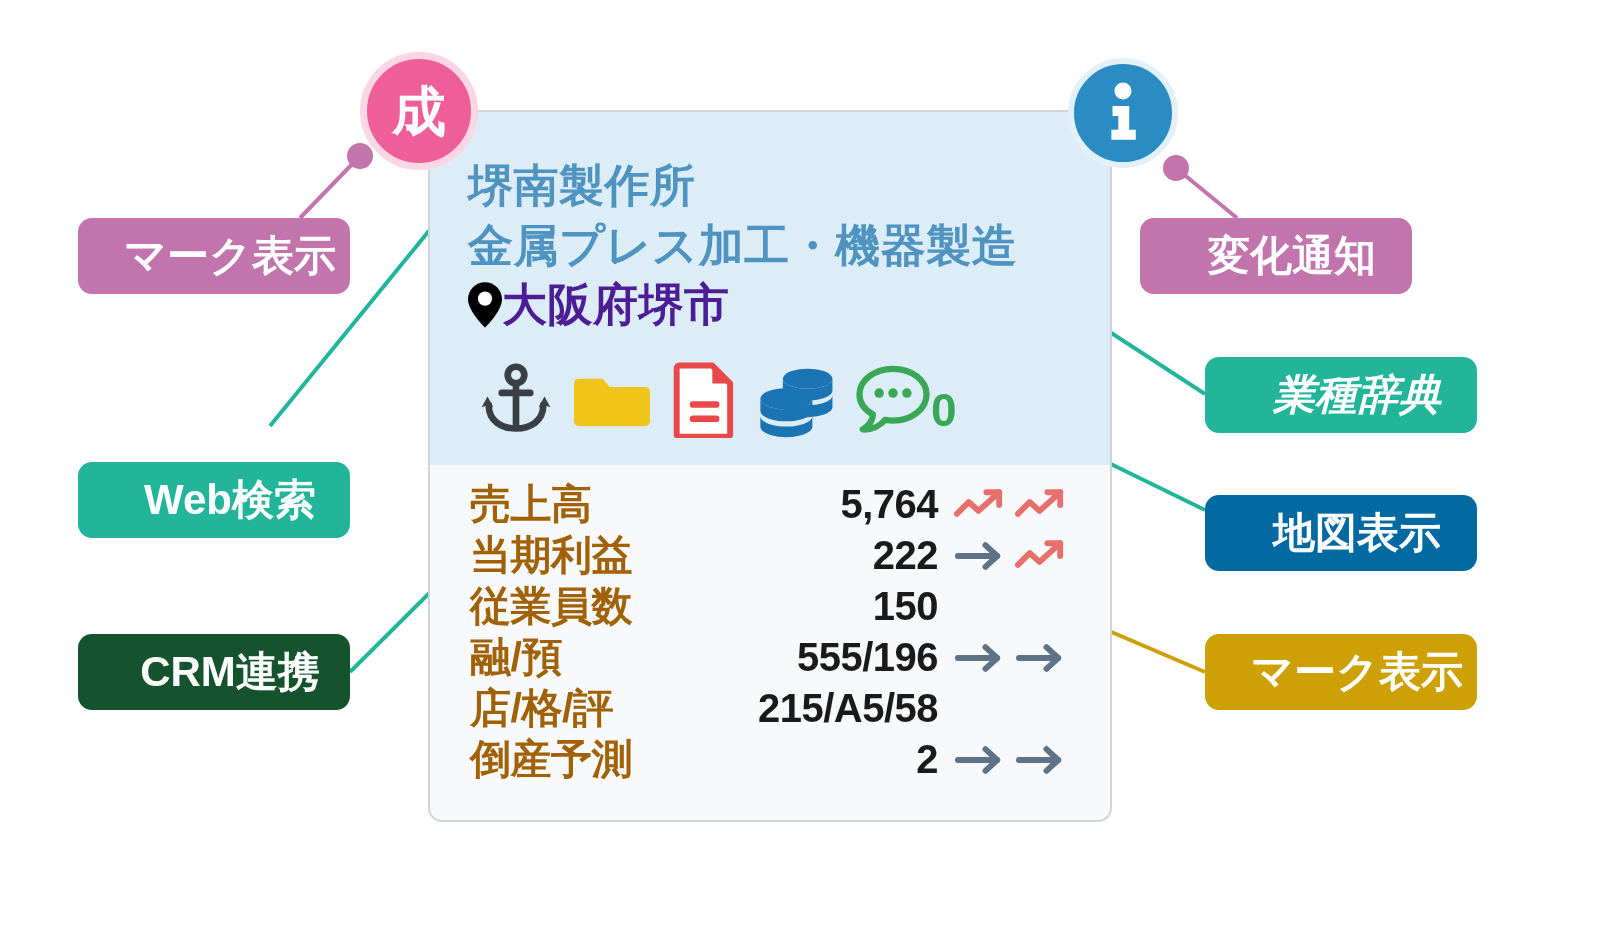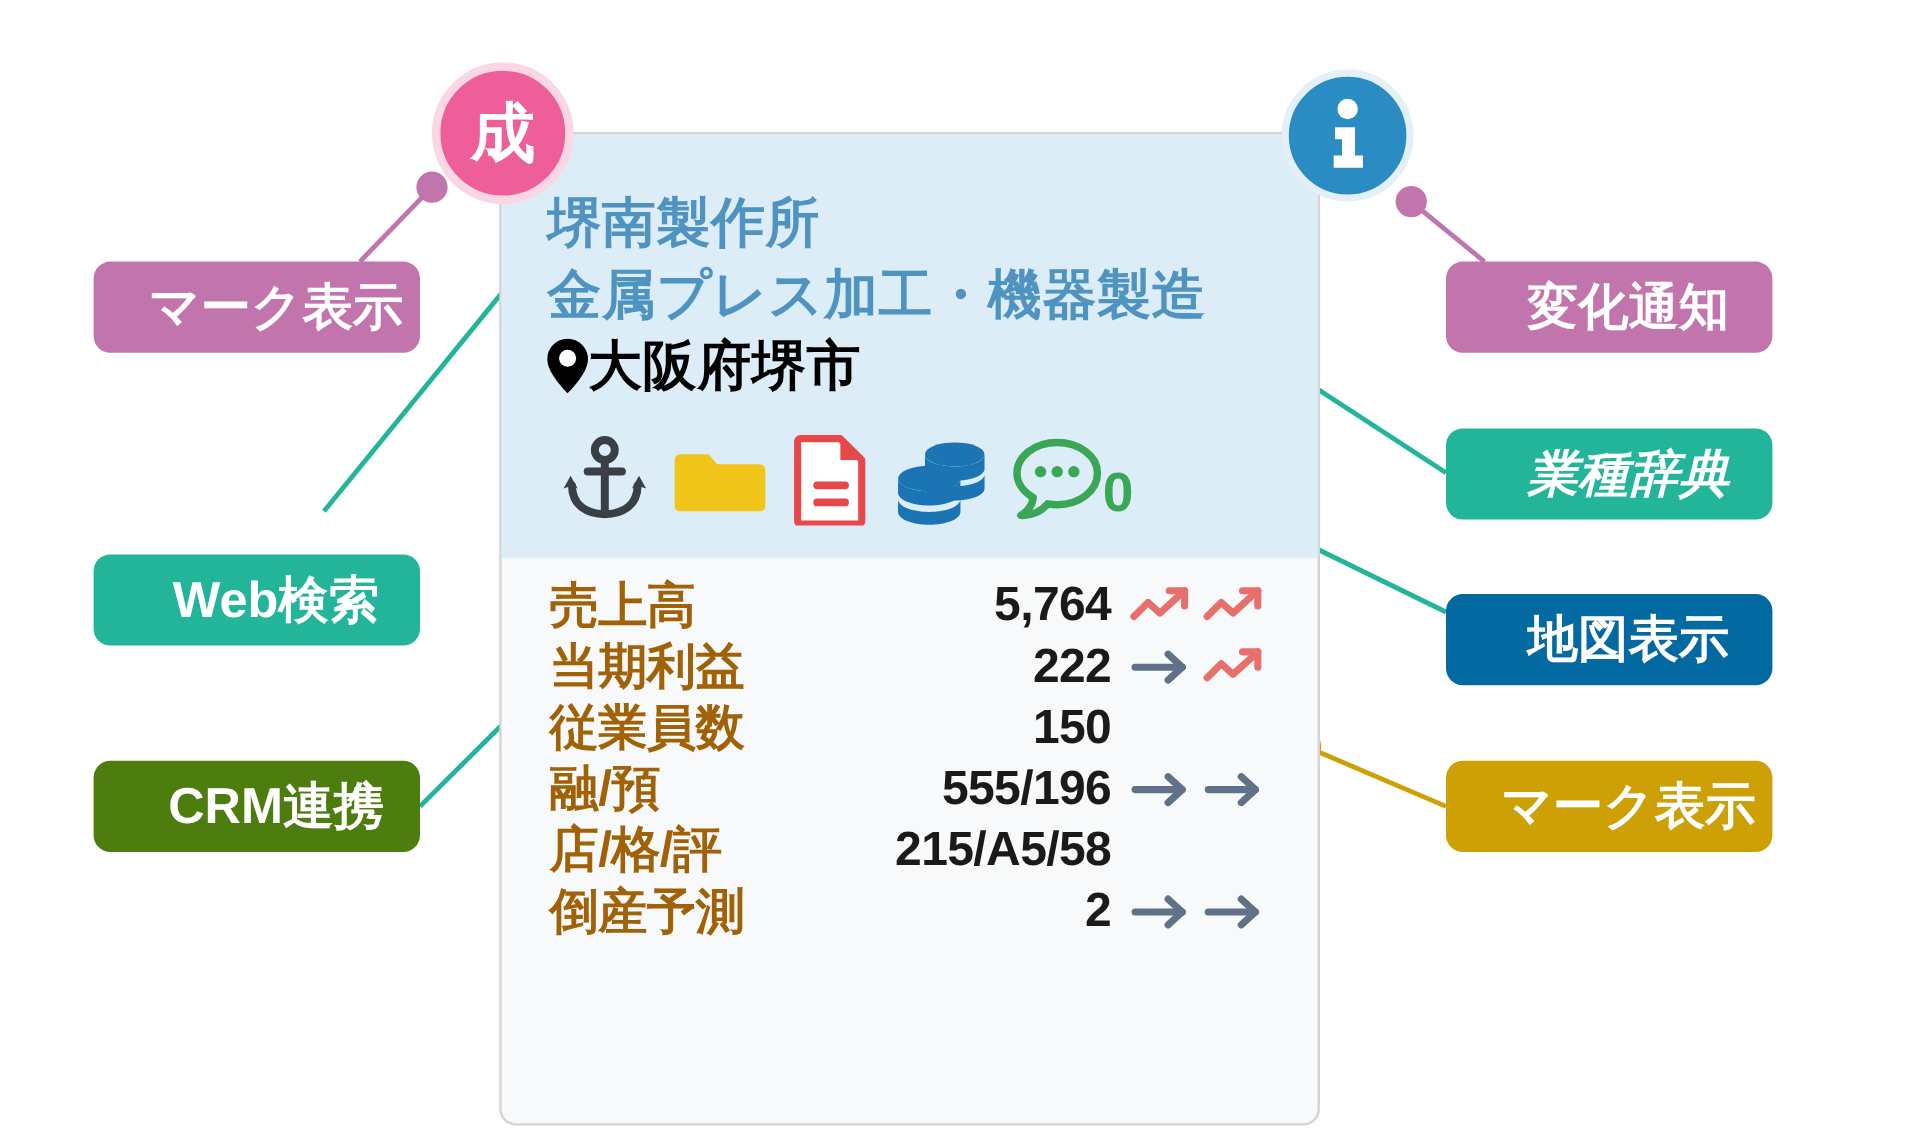--- a/index.html
+++ b/index.html
@@ -21,24 +21,24 @@
     position: absolute;
     left: 0; top: 0;
     width: 1598px;
     height: 946px;
     pointer-events: none;
   }
 
   
   .card {
     position: absolute;
-    left: 416px;
+    left: 428px;
     top: 110px;
     width: 684px;
-    height: 828px;
+    height: 712px;
     background: #f8f9fa;
     border: 2px solid #d2d4d6;
     border-radius: 14px;
     box-sizing: border-box;
     overflow: hidden;
   }
   .card-header {
     background: #dcedf8;
     height: 353px;
     box-sizing: border-box;
@@ -58,21 +58,21 @@
     align-items: center;
     margin-top: 2px;
   }
   .pin-icon {
     width: 34px;
     height: 46px;
     flex: 0 0 auto;
     display: block;
   }
   .company-location {
-    color: #000000;
+    color: #4c1d95;
     font-size: 45px;
     font-weight: 700;
     line-height: 1.2;
     white-space: nowrap;
     letter-spacing: 0.5px;
   }
   .icon-row {
     display: flex;
     align-items: center;
     margin-top: 30px;
@@ -363,24 +363,24 @@
       <path d="M7.6 12.4 h8.6 v12.2 h3.4 v5.2 h-12.6 v-5.2 h3.6 v-7 h-3 z" fill="#ffffff"></path>
     </svg>
   </div>
 
   <div class="callout cw-l" style="left: 78px; top: 218px; width: 272px; background: rgb(194, 116, 172);">
       <span>マーク表示</span>
     </div>
   <div class="callout cw-l" style="left: 78px; top: 426px; width: 272px; background: rgb(34, 181, 154); margin-top: 36px;">
       <span>Web検索</span>
     </div>
-  <div class="callout cw-l" style="left: 78px; top: 634px; width: 272px; background: #4d7c0f;">
+  <div class="callout cw-l" style="left: 78px; top: 634px; width: 272px; background: #14532d;">
       <span>CRM連携</span>
     </div>
-  <div class="callout cw-l" style="left: 1205px; top: 218px; width: 272px; background: rgb(194, 116, 172);">
+  <div class="callout cw-l" style="left: 1140px; top: 218px; width: 272px; background: rgb(194, 116, 172);">
       <span>変化通知</span>
     </div>
   <div class="callout cw-l" style="left: 1205px; top: 357px; width: 272px; background: rgb(34, 181, 154); font-style: italic;">
       <span>業種辞典</span>
     </div>
   <div class="callout cw-l" style="left: 1205px; top: 495px; width: 272px; background: #0369a1;">
       <span>地図表示</span>
     </div>
   <div class="callout cw-l" style="left: 1205px; top: 634px; width: 272px; background: rgb(205, 160, 5);">
       <span>マーク表示</span>

